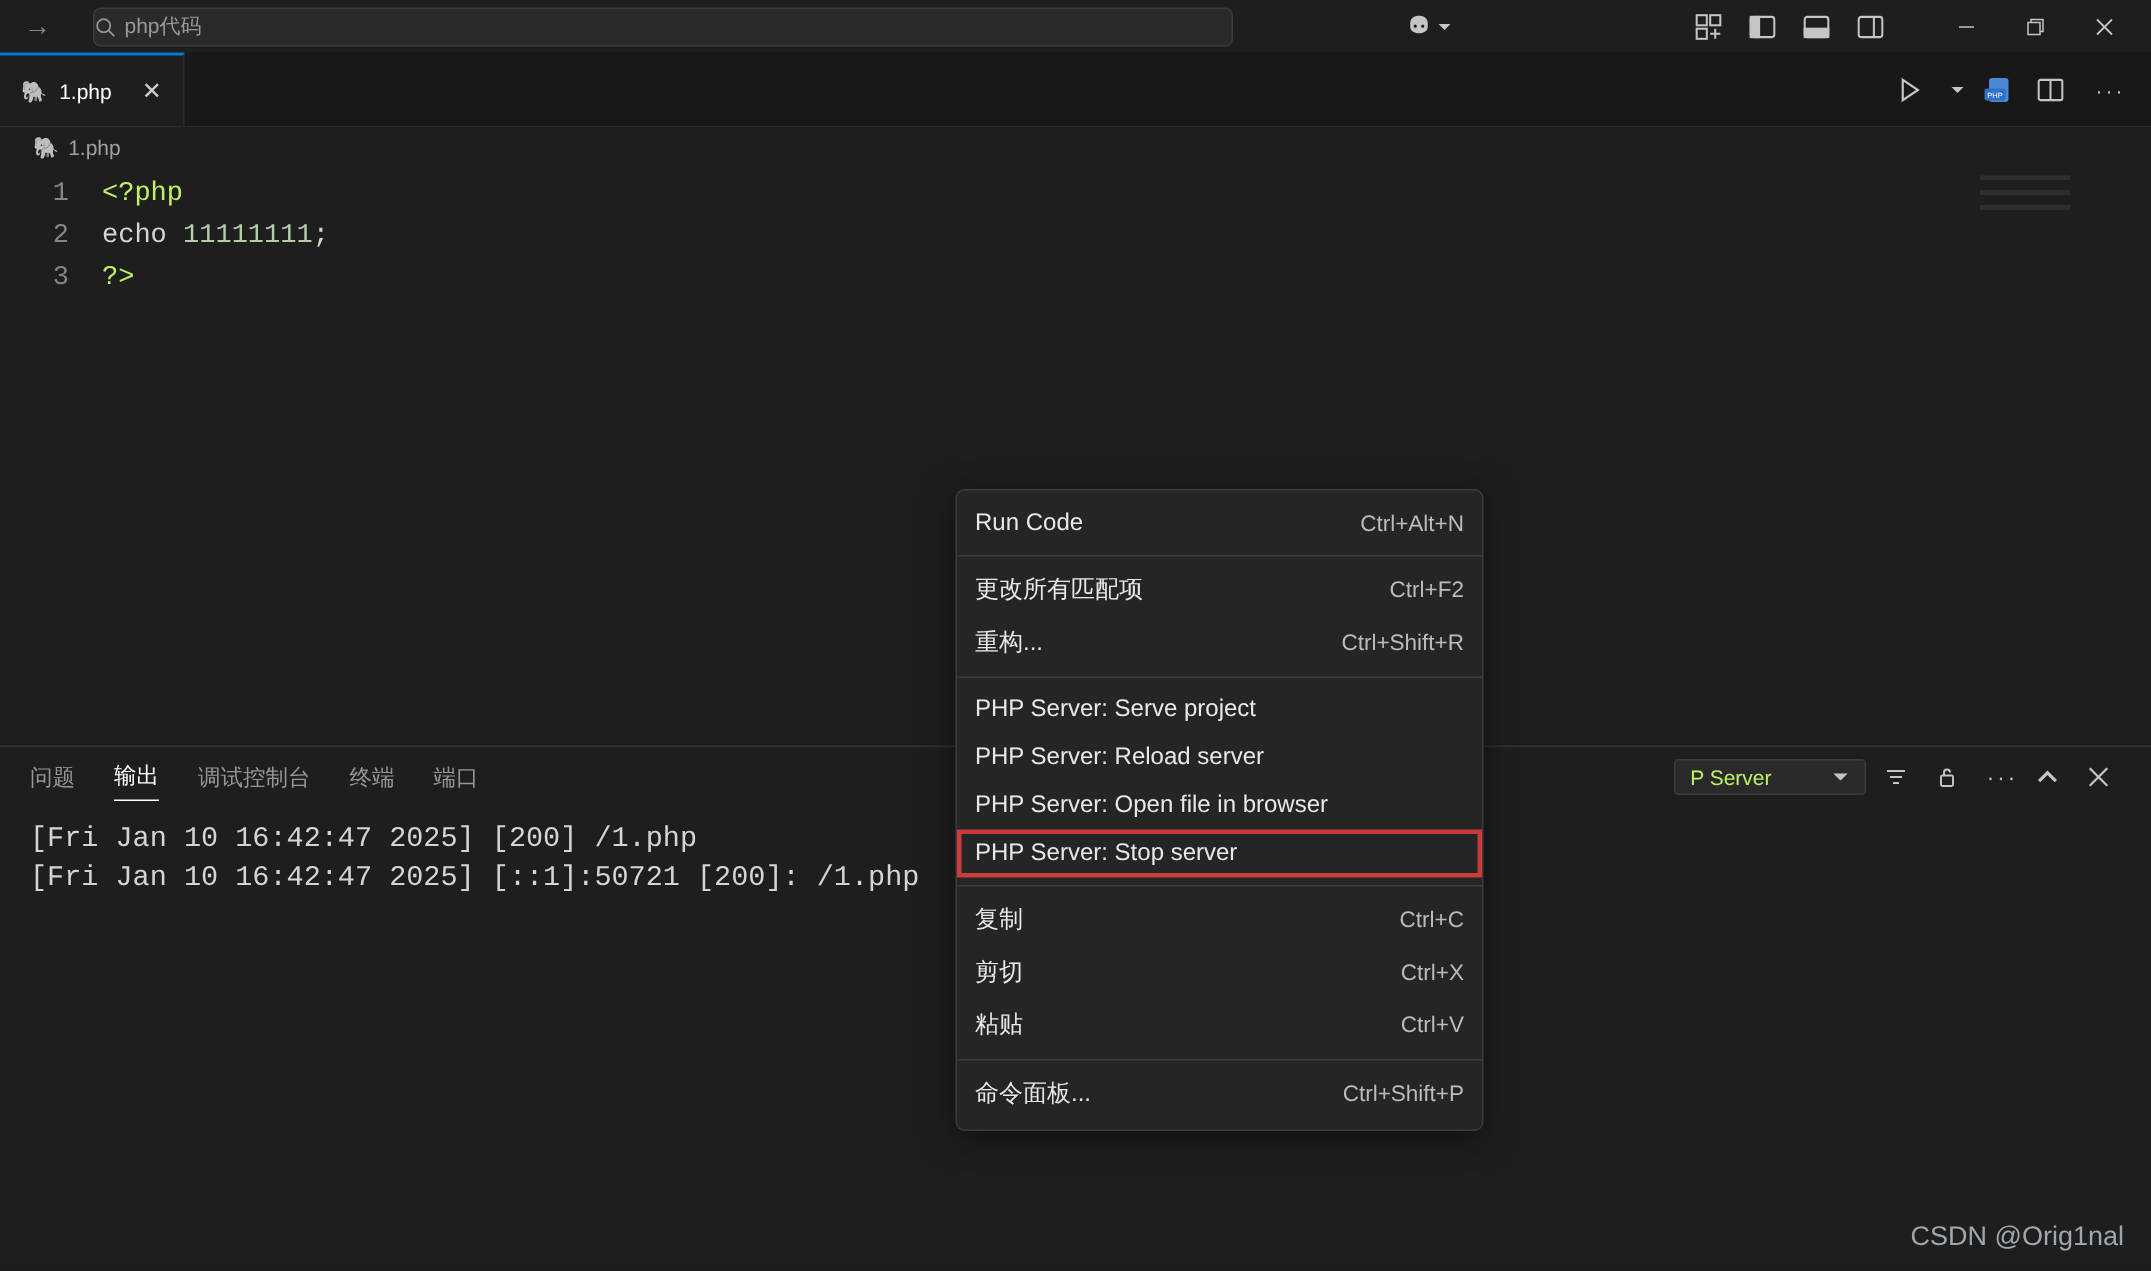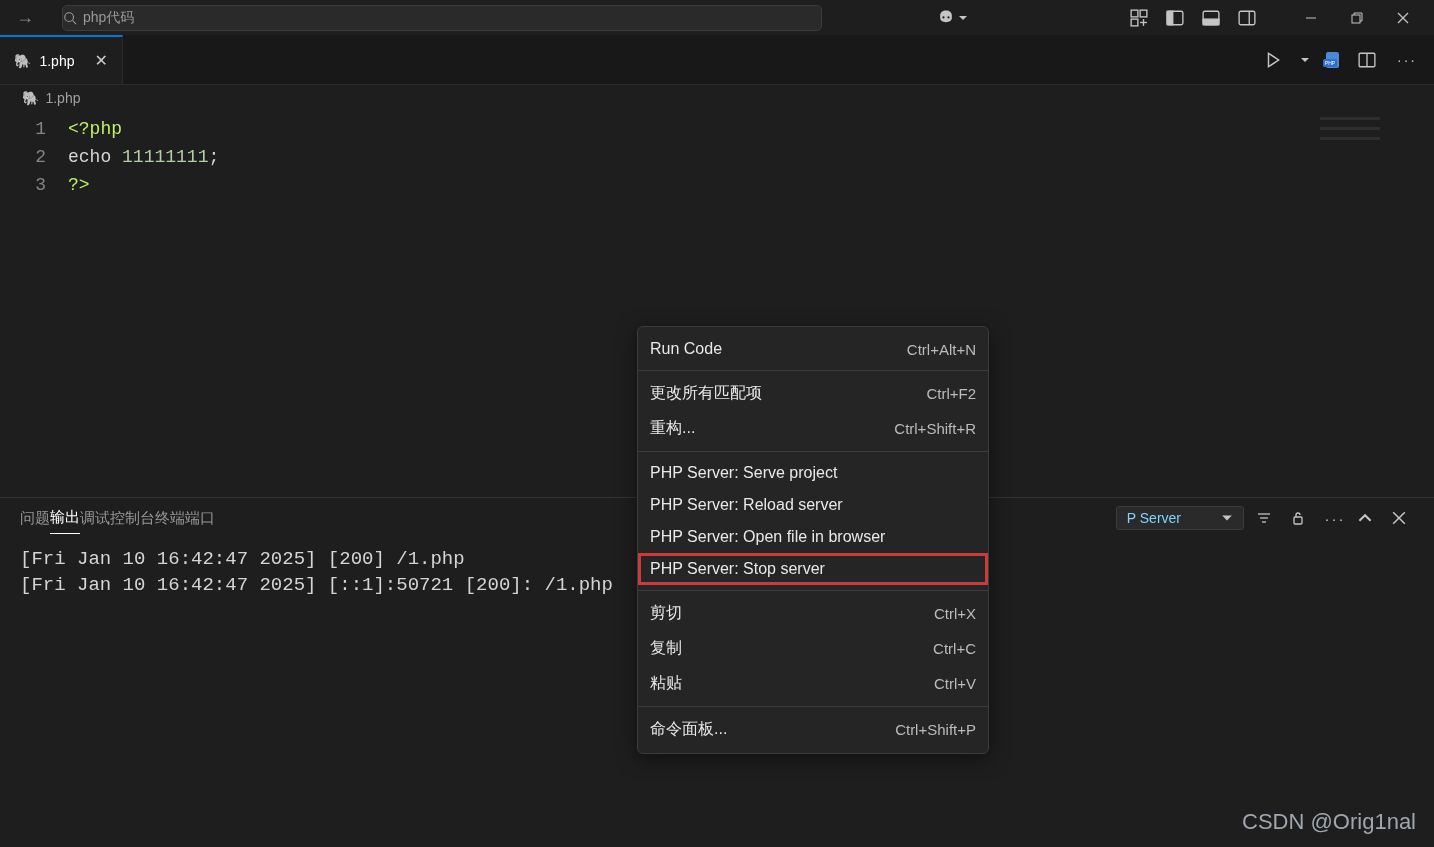--- a/index.html
+++ b/index.html
@@ -137,39 +137,40 @@
   left: 0; right: 0; bottom: 0;
   height: 350px;
   background: #1e1e1e;
   border-top: 1px solid #333;
 }
 .panel-tabs {
   display: flex;
   align-items: center;
   height: 40px;
   padding: 0 20px;
+  gap: 26px;
   font-size: 15px;
 }
 .panel-tab { color: #969696; padding: 6px 0; }
 .panel-tab.active { color: #fff; border-bottom: 1px solid #fff; }
 .panel-tabs-right {
   margin-left: auto;
   display: flex;
   align-items: center;
   gap: 12px;
 }
 .dropdown {
   background: #2a2a2a;
   border: 1px solid #3c3c3c;
   border-radius: 3px;
   padding: 3px 10px;
   display: flex;
   align-items: center;
   gap: 40px;
-  color: #7dd3fc;
+  color: #bef264;
   font-size: 14px;
 }
 .panel-action { color: #c5c5c5; width:22px; text-align:center;}
 .panel-content {
   padding: 8px 20px;
   font-family: Consolas, "Courier New", monospace;
   font-size: 19px;
   color: #d4d4d4;
   line-height: 26px;
 }
@@ -199,21 +200,21 @@
 .menu-item.highlight {
   outline: 3px solid #cc3b3b;
   outline-offset: -3px;
 }
 
 .watermark {
   position: absolute;
   right: 18px;
   bottom: 12px;
   color: #aeb5bd;
-  font-size: 22px;
+  font-size: 18px;
   font-family: "Segoe UI", sans-serif;
   opacity: 0.9;
 }
 svg { display: block; }
 </style>
 </head>
 <body>
 
 <div class="titlebar">
   <div class="nav-arrow">→</div>
@@ -408,28 +409,28 @@
       <span>PHP Server: Reload server</span>
     </div>
     <div class="menu-item">
       <span>PHP Server: Open file in browser</span>
     </div>
     <div class="menu-item highlight">
       <span>PHP Server: Stop server</span>
     </div>
     <div class="menu-sep"></div>
     <div class="menu-item">
+      <span>复制</span>
+      <span class="shortcut">Ctrl+C</span>
+    </div>
+    <div class="menu-item">
       <span>剪切</span>
       <span class="shortcut">Ctrl+X</span>
     </div>
     <div class="menu-item">
-      <span>复制</span>
-      <span class="shortcut">Ctrl+C</span>
-    </div>
-    <div class="menu-item">
       <span>粘贴</span>
       <span class="shortcut">Ctrl+V</span>
     </div>
     <div class="menu-sep"></div>
     <div class="menu-item">
       <span>命令面板...</span>
       <span class="shortcut">Ctrl+Shift+P</span>
     </div>
   </div>
 

